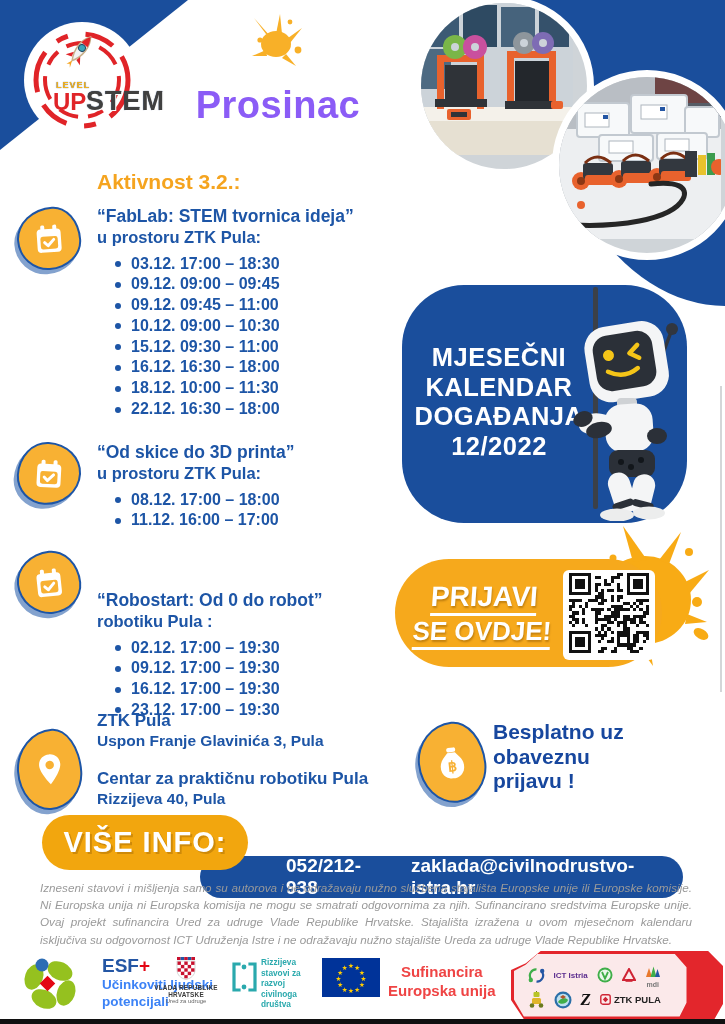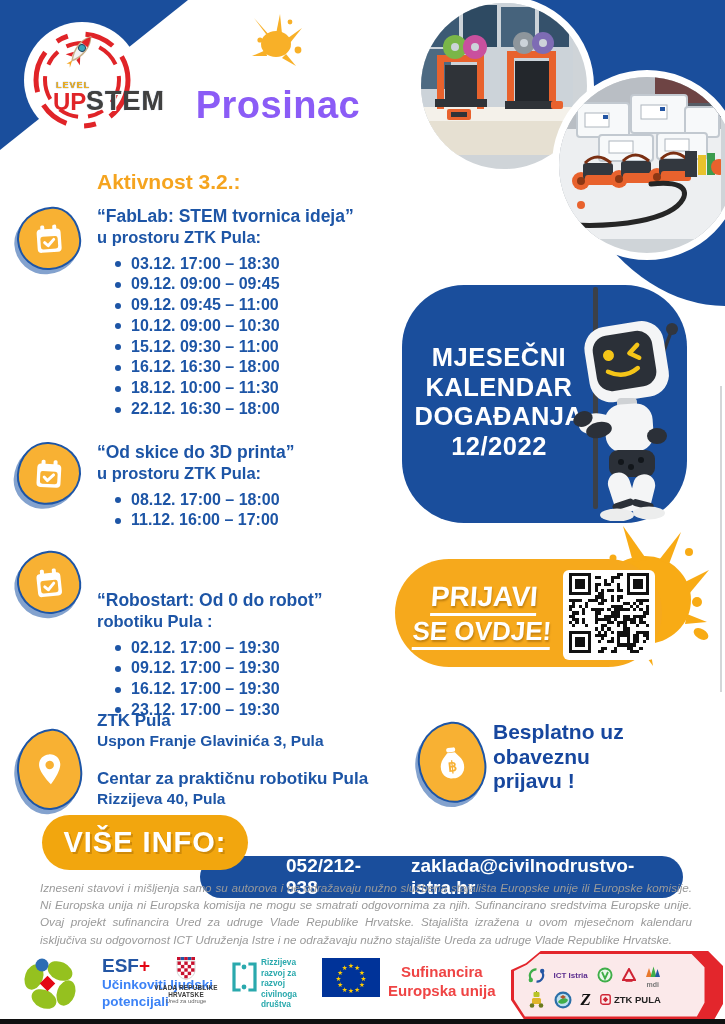--- a/index.html
+++ b/index.html
@@ -60,21 +60,21 @@
   .esf-line1 .plus{color:#e30613;}
   .esf-tag{font-size:13.5px;font-weight:700;color:#3b82f6;line-height:16.5px;}
   .vlada{left:141px;top:956px;width:90px;text-align:center;}
   .vlada-title{font-size:6.4px;font-weight:700;color:#3a3a3a;letter-spacing:.2px;}
   .vlada-sub{font-size:5.9px;color:#666;}
   .zaklada-text{left:261px;top:957px;font-size:8.3px;font-weight:700;color:#2aa9ad;line-height:10.6px;}
   .eu-flag{left:322px;top:958px;width:58px;height:39px;background:#003399;}
   .eu-text{left:388px;top:962px;font-size:15px;font-weight:700;color:#ef4444;line-height:19px;text-align:center;}
   .frame-outer{left:511px;top:951px;width:212px;height:68px;background:#e3262c;
      clip-path:polygon(14% 0,93% 0,100% 22%,100% 78%,96% 100%,6% 100%,0 72%,0 28%,7% 18%);}
-  .frame-inner{left:2.5px;top:2.5px;width:191px;height:63px;background:#fbe9ea;
+  .frame-inner{left:2.5px;top:2.5px;width:173px;height:63px;background:#fbe9ea;
      clip-path:polygon(14% 0,93% 0,100% 22%,100% 78%,96% 100%,6% 100%,0 72%,0 28%,7% 18%);}
   .partner-row{position:absolute;left:14px;display:flex;align-items:center;gap:9px;}
   .ict-label{font-size:8px;font-weight:700;color:#5b2d8e;}
   .mdi-label{font-size:7px;font-weight:700;color:#777;}
   .z-glyph{font-family:"Liberation Serif",serif;font-size:17px;font-weight:700;font-style:italic;color:#111;line-height:16px;}
   .ztk{display:flex;align-items:center;gap:3px;font-size:9.5px;font-weight:700;color:#222;}
   .bottom-line{left:0;top:1019px;width:725px;height:5px;background:#101010;}
   .edge-line{left:720px;top:386px;width:2px;height:306px;background:#d4d6d8;}
 </style>
 </head>
@@ -636,21 +636,21 @@
   <svg class="abs" style="left:231px;top:961px;" width="27" height="32" viewBox="0 0 27 32">
     <g stroke="#2aa9ad" stroke-width="3.2" fill="none" stroke-linecap="square">
       <path d="M8 3 H3 V29 H8"></path>
         <path d="M19 3 H24 V29 H19"></path>
     </g>
     <circle cx="13" cy="6" r="2.4" fill="#2aa9ad"></circle>
       <circle cx="13" cy="26" r="2.4" fill="#2aa9ad"></circle>
   </svg>
   <div class="abs zaklada-text">
       <div>Rizzijeva</div>
-      <div>razvoj za</div>
+      <div>stavovi za</div>
       <div>razvoj</div>
       <div>civilnoga</div>
       <div>društva</div>
     </div>
   <div class="abs eu-flag"><svg id="euflag" width="58" height="39" viewBox="0 0 58 39">
         <text x="29" y="10.3" text-anchor="middle" font-size="6.5" fill="#ffcc00">★</text>
         <text x="35.25" y="11.974682452694516" text-anchor="middle" font-size="6.5" fill="#ffcc00">★</text>
         <text x="39.82531754730548" y="16.55" text-anchor="middle" font-size="6.5" fill="#ffcc00">★</text>
         <text x="41.5" y="22.8" text-anchor="middle" font-size="6.5" fill="#ffcc00">★</text>
         <text x="39.82531754730549" y="29.05" text-anchor="middle" font-size="6.5" fill="#ffcc00">★</text>

